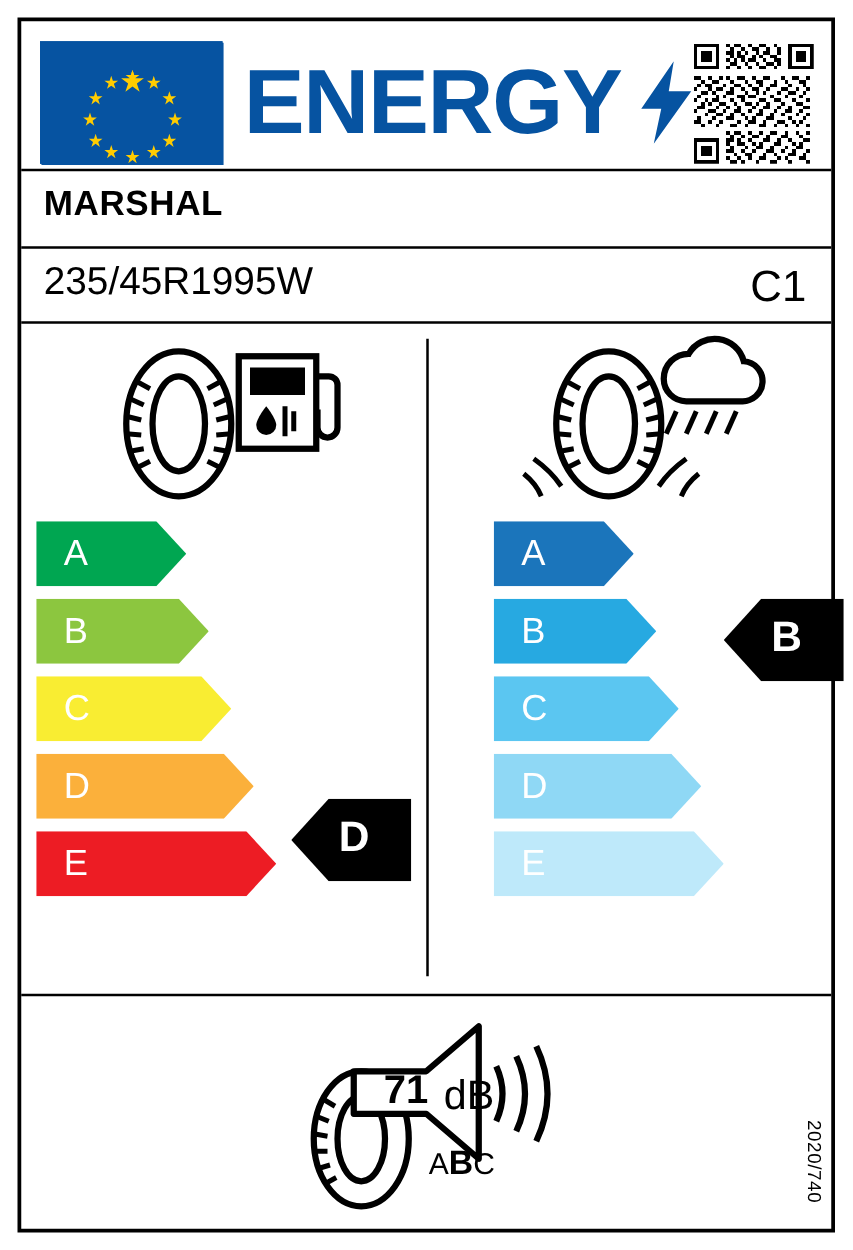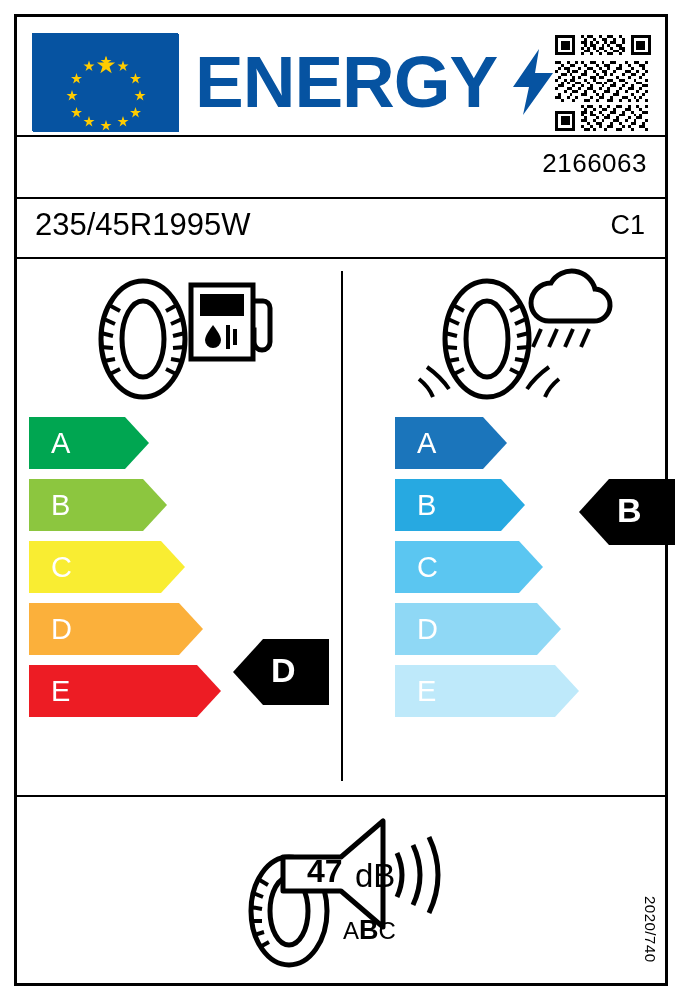--- a/index.html
+++ b/index.html
@@ -117,21 +117,21 @@
     position: absolute;
     left: 18px;
     top: 10px;
     font-size: 31px;
     letter-spacing: 0px;
   }
   .tyre-class {
     position: absolute;
     right: 20px;
     top: 13px;
-    font-size: 27px;
+    font-size: 35px;
   }
 
   
   .main {
     position: absolute;
     left: 0;
     top: 240px;
     width: 100%;
     height: 538px;
   }
@@ -528,21 +528,21 @@
             <rect x="26" y="32" width="1" height="1"></rect>
             <rect x="31" y="32" width="1" height="1"></rect>
         </g>
       </svg>
     </div>
   </div>
 
   <div class="hr-thin" style="top:118px;"></div>
 
   <div class="brand-row">
-    <div class="brand-code">2166063</div>
+    <div class="brand-name">MARSHAL</div>
   </div>
   <div class="hr-thin" style="top:180px;"></div>
 
   <div class="size-row">
     <div class="tyre-size">235/45R1995W</div>
     <div class="tyre-class">C1</div>
   </div>
   <div class="hr-thin" style="top:240px;"></div>
 
   <div class="main">
@@ -732,21 +732,21 @@
         </g>
 
         <g fill="none" stroke="#000" stroke-width="5">
           <path d="M164,36 q10,22 0,44"></path>
           <path d="M180,28 q14,30 0,60"></path>
           <path d="M196,20 q18,38 0,76"></path>
         </g>
       </svg>
     </div>
 
-    <div class="db-value">47</div>
+    <div class="db-value">71</div>
     <div class="db-unit">dB</div>
 
     <div class="abc">
       <span>A</span><b>B</b><span>C</span>
     </div>
   </div>
 
   <div class="year-wrap">
     <span class="year-text">2020/740</span>
   </div>

